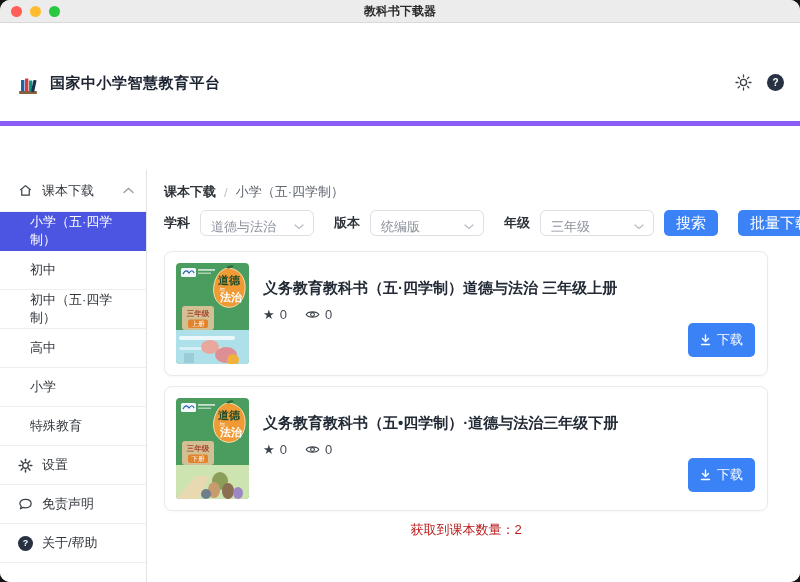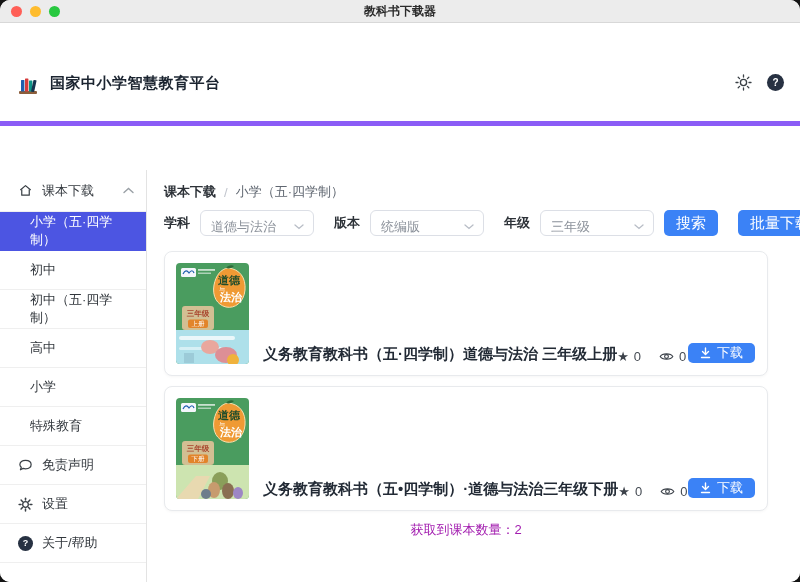--- a/index.html
+++ b/index.html
@@ -47,29 +47,29 @@
   .select .sel-chev{margin-left:auto;display:flex;}
   .btn{height:26px;border:none;border-radius:5px;background:#3b82f6;color:#fff;font-size:15px;
     padding:0 12px;cursor:pointer;font-family:inherit;white-space:nowrap;}
   .btn.search{margin-left:-5px;}
   .btn.batch{margin-left:20px;}
   
   .cards{margin-top:15px;}
   .card{height:125px;box-sizing:border-box;border:1px solid #e8eaed;border-radius:8px;
     background:#fff;box-shadow:0 1px 3px rgba(0,0,0,.04);padding:11px;display:flex;gap:14px;margin-bottom:10px;}
   .cover{width:73px;height:101px;border-radius:4px;overflow:hidden;flex:0 0 auto;}
-  .card-right{flex:1;display:flex;flex-direction:row;align-items:flex-end;position:relative;}
+  .card-right{flex:1;display:flex;flex-direction:column;align-items:flex-start;position:relative;}
   .book-title{margin-top:16px;font-size:15px;font-weight:700;color:#222a35;text-align:center;}
   .stats{margin-top:9px;display:flex;align-items:center;gap:18px;font-size:13px;color:#464c54;}
   .stat{display:flex;align-items:center;gap:5px;}
   .star-glyph{font-size:13px;color:#3c424a;}
-  .dl-btn{position:absolute;right:1px;bottom:1px;display:flex;align-items:center;gap:6px;
-    height:20px;padding:0 12px;background:#3b82f6;color:#fff;border:none;border-radius:5px;
+  .dl-btn{position:absolute;right:1px;bottom:7px;display:flex;align-items:center;gap:6px;
+    height:34px;padding:0 12px;background:#3b82f6;color:#fff;border:none;border-radius:5px;
     font-size:13px;cursor:pointer;font-family:inherit;}
-  .footer-note{margin-top:9px;text-align:center;font-size:13px;color:#a21caf;}
+  .footer-note{margin-top:9px;text-align:center;font-size:13px;color:#b91c1c;}
   svg{display:block;}
 </style>
 </head>
 <body>
 
 <div class="window">
 
   <div class="titlebar">
     <div class="traffic">
       <span class="light red"></span>
@@ -138,41 +138,41 @@
         <span>高中</span>
       </div>
       <div class="side-item side-sub">
         <span>小学</span>
       </div>
       <div class="side-item side-sub">
         <span>特殊教育</span>
       </div>
       <div class="side-item">
         <span class="side-icon">
-          <svg width="15" height="15" viewBox="0 0 16 16" fill="none" stroke="#3a4046" stroke-width="1.3">
-            <path d="M8 2.5 C11.6 2.5 14 4.4 14 7 C14 9.6 11.6 11.5 8 11.5 C7.1 11.5 6.3 11.4 5.5 11.1 L2.6 12.6 L3.5 9.9 C2.6 9.1 2 8.1 2 7 C2 4.4 4.4 2.5 8 2.5 Z" stroke-linejoin="round"></path>
-          </svg>
-        </span>
-        <span>免责声明</span>
-      </div>
-      <div class="side-item">
-        <span class="side-icon">
           <svg width="15" height="15" viewBox="0 0 16 16" fill="none" stroke="#3a4046" stroke-width="1.6" stroke-linecap="round">
             <circle cx="8" cy="8" r="3" stroke-width="1.4"></circle>
             <line x1="8" y1="1.2" x2="8" y2="3.2"></line>
               <line x1="8" y1="12.8" x2="8" y2="14.8"></line>
             <line x1="1.2" y1="8" x2="3.2" y2="8"></line>
               <line x1="12.8" y1="8" x2="14.8" y2="8"></line>
             <line x1="3.3" y1="3.3" x2="4.7" y2="4.7"></line>
               <line x1="11.3" y1="11.3" x2="12.7" y2="12.7"></line>
             <line x1="3.3" y1="12.7" x2="4.7" y2="11.3"></line>
               <line x1="11.3" y1="4.7" x2="12.7" y2="3.3"></line>
           </svg>
         </span>
         <span>设置</span>
+      </div>
+      <div class="side-item">
+        <span class="side-icon">
+          <svg width="15" height="15" viewBox="0 0 16 16" fill="none" stroke="#3a4046" stroke-width="1.3">
+            <path d="M8 2.5 C11.6 2.5 14 4.4 14 7 C14 9.6 11.6 11.5 8 11.5 C7.1 11.5 6.3 11.4 5.5 11.1 L2.6 12.6 L3.5 9.9 C2.6 9.1 2 8.1 2 7 C2 4.4 4.4 2.5 8 2.5 Z" stroke-linejoin="round"></path>
+          </svg>
+        </span>
+        <span>免责声明</span>
       </div>
       <div class="side-item">
         <span class="mini-help">?</span>
         <span>关于/帮助</span>
       </div>
     </div>
 
     <div class="content">
 
       <div class="breadcrumb">

